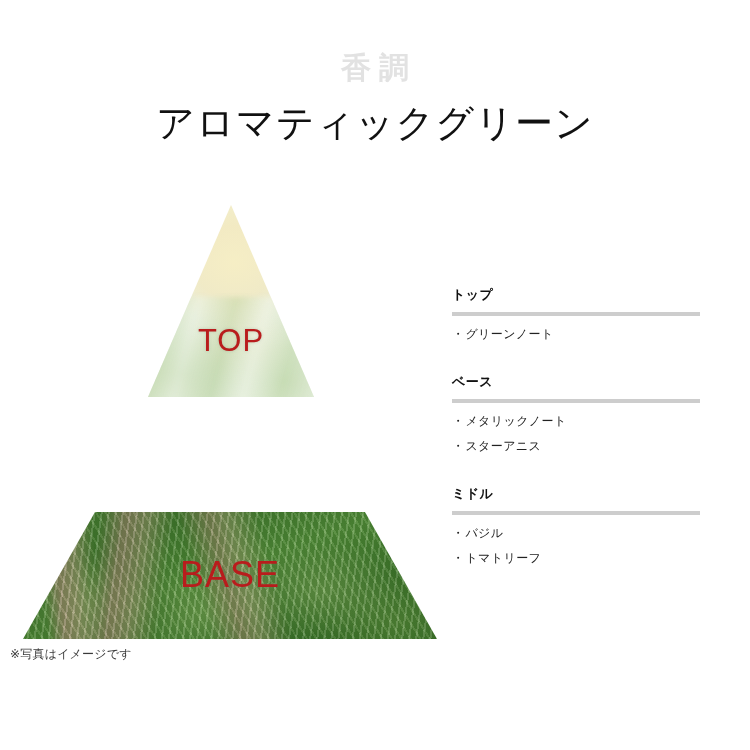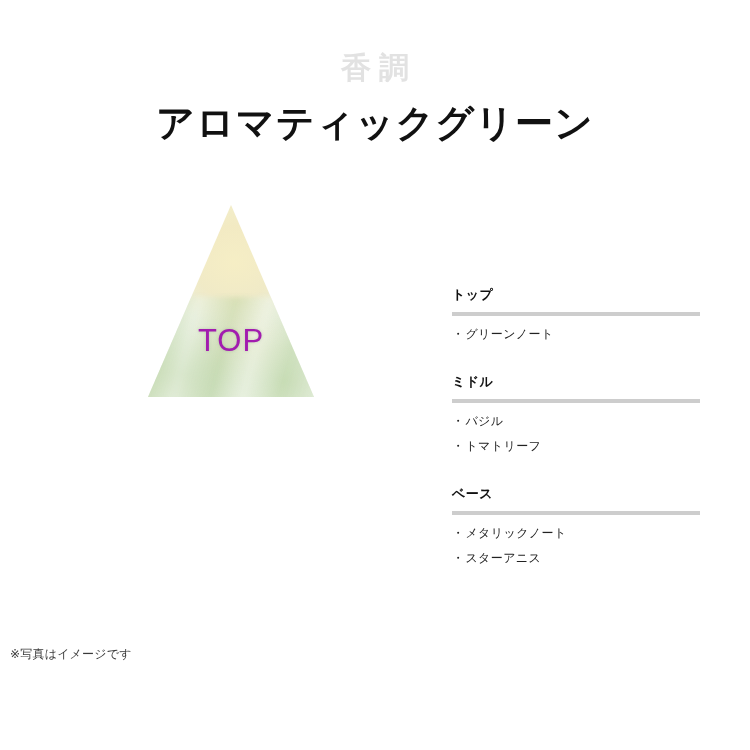--- a/index.html
+++ b/index.html
@@ -41,21 +41,21 @@
     color: #e2e2e2;
     line-height: 40px;
     text-indent: 8px;
   }
   .headline {
     position: absolute;
     left: 0;
     top: 98px;
     width: 750px;
     font-size: 38px;
-    font-weight: 700;
+    font-weight: 400;
     letter-spacing: 1px;
     color: #111111;
     line-height: 50px;
   }
 
   
   .pyramid {
     position: absolute;
     left: 0px;
     top: 190px;
@@ -72,21 +72,21 @@
     left: 0;
     top: 0;
     width: 100%;
     height: 100%;
   }
   .slice .cap {
     position: absolute;
     left: 0;
     width: 100%;
     text-align: center;
-    color: #a21caf;
+    color: #b91c1c;
     font-weight: 300;
     letter-spacing: 1px;
     text-shadow: 0 0 3px rgba(120,140,120,.35);
   }
 
   
   .slice-top {
     left: 148px;
     top: 15px;
     width: 166px;
@@ -230,42 +230,46 @@
 
   <div class="pyramid">
 
     <div class="slice slice-top">
       <div class="art"></div>
       <div class="leafwash"></div>
       <div class="cap">TOP</div>
     </div>
 
 
+    <div class="slice slice-base">
+      <div class="art"></div>
+      <div class="cap">BASE</div>
+    </div>
 
   </div>
 
   <div class="footnote">※写真はイメージです</div>
 
   <div class="notes">
 
     <div class="note-block">
       <div class="note-title">トップ</div>
       <div class="note-rule"></div>
       <div class="note-item"><span class="bullet">・</span><span>グリーンノート</span></div>
+    </div>
+
+    <div class="note-block">
+      <div class="note-title">ベース</div>
+      <div class="note-rule"></div>
+      <div class="note-item"><span class="bullet">・</span><span>メタリックノート</span></div>
+      <div class="note-item"><span class="bullet">・</span><span>スターアニス</span></div>
     </div>
 
     <div class="note-block">
       <div class="note-title">ミドル</div>
       <div class="note-rule"></div>
       <div class="note-item"><span class="bullet">・</span><span>バジル</span></div>
       <div class="note-item"><span class="bullet">・</span><span>トマトリーフ</span></div>
     </div>
 
-    <div class="note-block">
-      <div class="note-title">ベース</div>
-      <div class="note-rule"></div>
-      <div class="note-item"><span class="bullet">・</span><span>メタリックノート</span></div>
-      <div class="note-item"><span class="bullet">・</span><span>スターアニス</span></div>
-    </div>
-
   </div>
 
 </div>
 
 </body></html>

